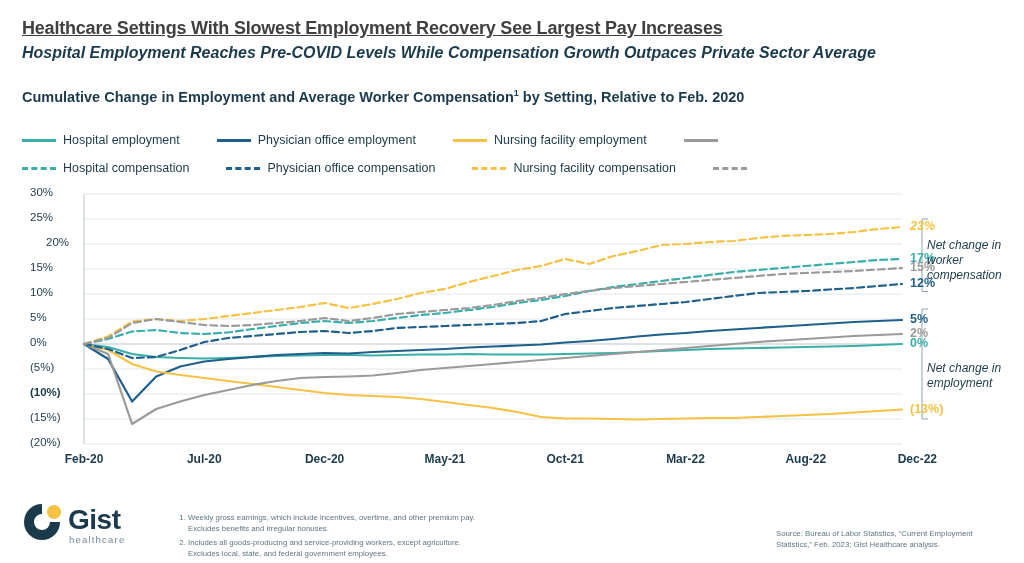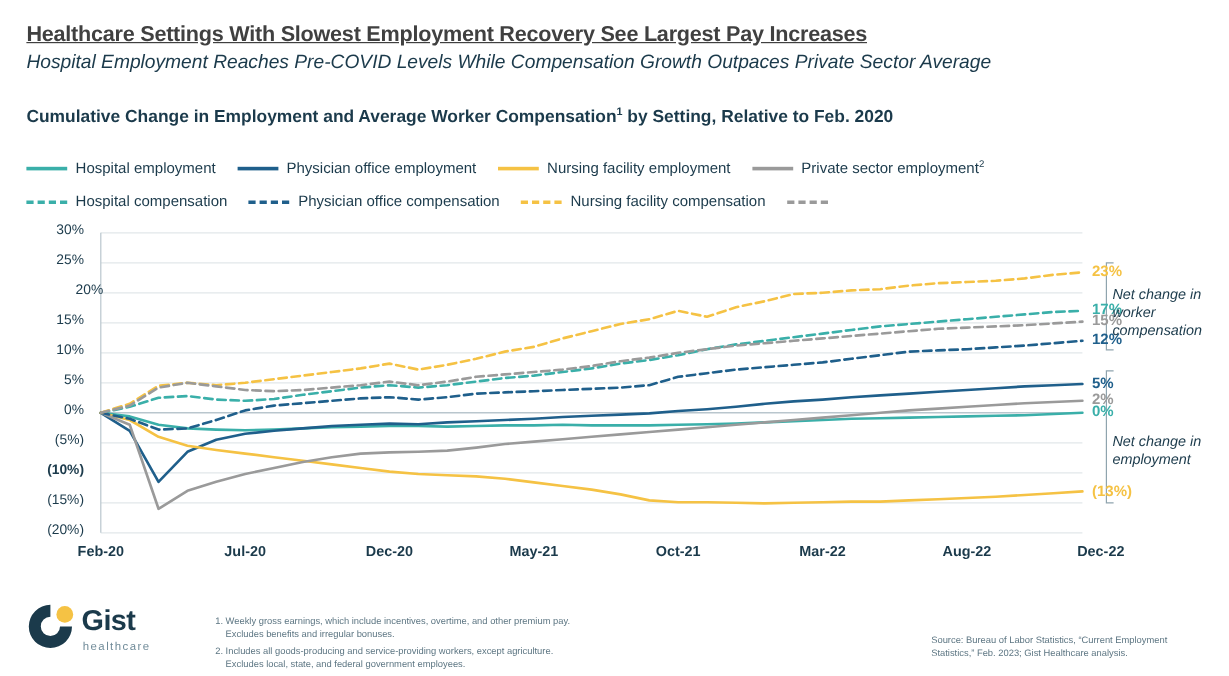--- a/index.html
+++ b/index.html
@@ -7,59 +7,59 @@
     width:1024px;height:563px;background:#ffffff;
     font-family:"Liberation Sans", sans-serif;
     color:#1f3b4d;overflow:hidden;position:relative;
   }
   .title{
     position:absolute;left:22px;top:18px;
     font-size:18px;font-weight:bold;color:#404040;letter-spacing:-0.2px;text-decoration:underline;
   }
   .subtitle{
     position:absolute;left:22px;top:44px;
-    font-size:16px;font-style:italic;color:#1b3a4b;font-weight:400;
+    font-size:16px;font-style:italic;color:#1b3a4b;font-weight:700;
   }
   .chart-title{
     position:absolute;left:22px;top:88px;
     font-size:14.5px;font-weight:bold;color:#1b3a4b;
   }
   .chart-title sup{font-size:9px;font-weight:bold;}
 
   
   .legend{
     position:absolute;left:22px;top:126px;width:980px;
   }
-  .legend-row{display:flex;align-items:center;height:28px;}
+  .legend-row{display:flex;align-items:center;height:28px;gap:19px;}
   .legend-item{display:flex;align-items:center;margin-right:18px;}
   .legend-item .lab{font-size:12.5px;color:#1b3a4b;white-space:nowrap;}
   .legend-item .lab sup{font-size:8px;}
   .swatch{width:34px;height:0;border-top-width:3px;border-top-style:solid;margin-right:7px;}
   .swatch.dashed{border-top-style:dashed;}
 
   
   .plot-wrap{position:absolute;left:22px;top:186px;width:980px;height:290px;}
   .axis-label{
-    position:absolute;font-size:11.5px;color:#1b3a4b;text-align:right;width:40px;
+    position:absolute;font-size:11.5px;color:#1b3a4b;width:40px;
   }
   .xlab{
     position:absolute;font-size:12px;font-weight:bold;color:#1b3a4b;
     text-align:center;width:70px;
   }
   svg.plot{position:absolute;left:0;top:0;}
 
   .endlab{position:absolute;font-size:12.5px;font-weight:bold;}
   .bracket-text{
     position:absolute;font-size:12px;font-style:italic;color:#1b3a4b;line-height:1.25;
   }
 
   
   .logo-wrap{position:absolute;left:20px;top:500px;width:140px;height:52px;}
   .logo-text{
-    position:absolute;left:48px;top:4px;font-size:24px;font-weight:bold;color:#1b3a4b;
+    position:absolute;left:48px;top:4px;font-size:28px;font-weight:bold;color:#1b3a4b;
     letter-spacing:-0.5px;
   }
   .logo-sub{
     position:absolute;left:49px;top:34px;font-size:9.5px;color:#6f8a98;letter-spacing:1.2px;
   }
   .footnotes{
     position:absolute;left:176px;top:512px;width:300px;
     font-size:7.8px;color:#5d7683;line-height:1.45;
   }
   .footnotes ol{margin:0;padding-left:12px;}
@@ -88,21 +88,20 @@
     <div class="legend-item">
       <span class="swatch" style="border-top-color:#1f5f8b"></span>
       <span class="lab">Physician office employment</span>
     </div>
     <div class="legend-item">
       <span class="swatch" style="border-top-color:#f5c244"></span>
       <span class="lab">Nursing facility employment</span>
     </div>
     <div class="legend-item">
       <span class="swatch" style="border-top-color:#9a9a9a"></span>
-      <span class="lab"><span>Private sector employment</span><sup>2</sup></span>
     </div>
   </div>
   <div class="legend-row">
     <div class="legend-item">
       <span class="swatch dashed" style="border-top-color:#3aafa9"></span>
       <span class="lab">Hospital compensation</span>
     </div>
     <div class="legend-item">
       <span class="swatch dashed" style="border-top-color:#1f5f8b"></span>
       <span class="lab">Physician office compensation</span>
@@ -165,21 +164,21 @@
       <div class="xlab" style="left: 748.765px; top: 266px;">Aug-22</div>
       <div class="xlab" style="left: 845px; top: 266px; text-align: right;">Dec-22</div>
     </div>
   <div id="endlabels">
       <div class="endlab" style="color: rgb(58, 175, 169); left: 888px; top: 150px;">0%</div>
       <div class="endlab" style="color: rgb(31, 95, 139); left: 888px; top: 126px;">5%</div>
       <div class="endlab" style="color: rgb(245, 194, 68); left: 888px; top: 215.5px;">(13%)</div>
       <div class="endlab" style="color: rgb(154, 154, 154); left: 888px; top: 140px;">2%</div>
       <div class="endlab" style="color: rgb(58, 175, 169); left: 888px; top: 65px;">17%</div>
       <div class="endlab" style="color: rgb(31, 95, 139); left: 888px; top: 90px;">12%</div>
-      <div class="endlab" style="color: rgb(245, 194, 68); left: 888px; top: 33px;">23%</div>
+      <div class="endlab" style="color: rgb(245, 194, 68); left: 888px; top: 33px; font-style: italic;">23%</div>
       <div class="endlab" style="color: rgb(154, 154, 154); left: 888px; top: 74px;">15%</div>
     </div>
   <div class="bracket-text" style="left:905px;top:175px;width:85px;">Net change in employment</div>
   <div class="bracket-text" style="left:905px;top:52px;width:85px;">Net change in worker compensation</div>
 </div>
 
 <div class="logo-wrap">
   <svg width="44" height="44" viewBox="0 0 44 44">
     <path d="M22 4 A18 18 0 1 0 40 22 L30 22 A8 8 0 1 1 22 14 Z" fill="#1b3a4b"></path>
     <circle cx="34" cy="12" r="7" fill="#f5c244"></circle>

